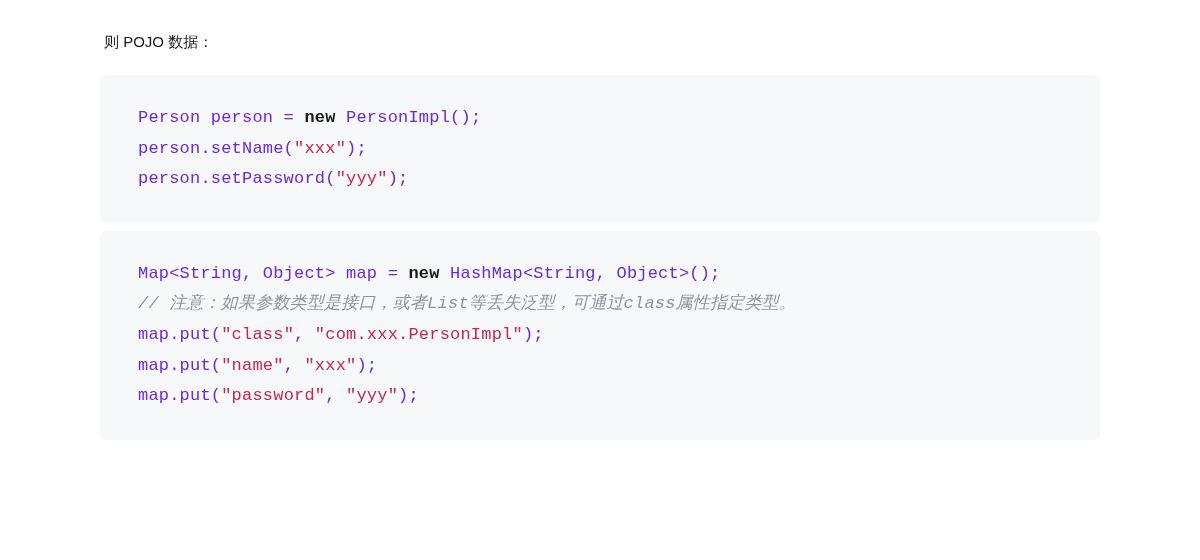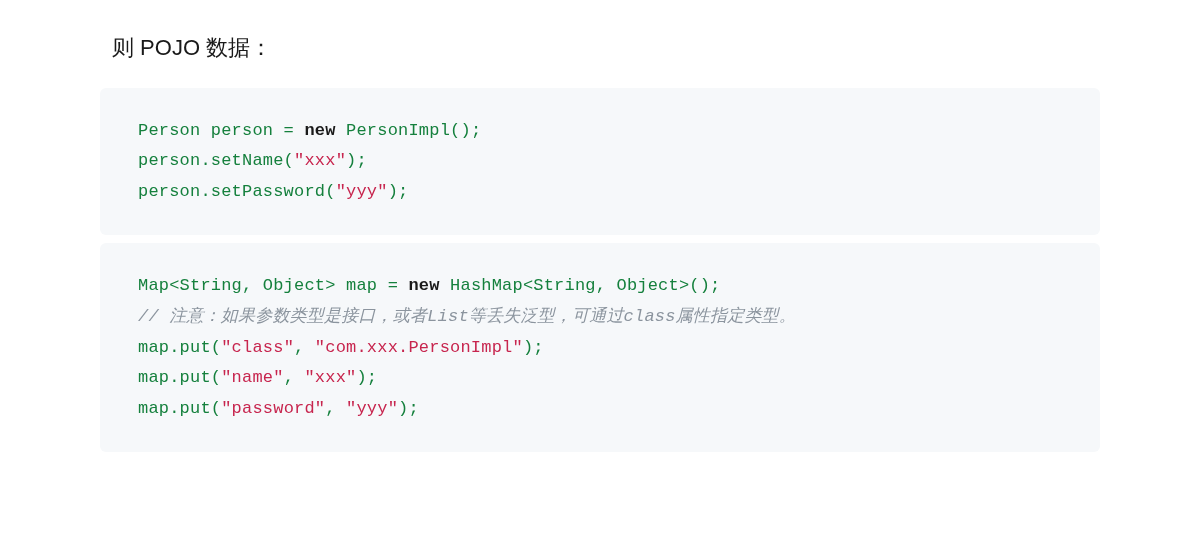--- a/index.html
+++ b/index.html
@@ -11,23 +11,23 @@
       font-family: -apple-system, BlinkMacSystemFont, "Segoe UI", "PingFang SC", "Hiragino Sans GB", "Microsoft YaHei", sans-serif;
       background: #ffffff;
       padding: 0;
       width: 1200px;
       color: #1a1a1a;
     }
     .content {
       padding: 0 100px;
     }
     .paragraph {
-      font-size: 22px;
+      font-size: 15px;
       line-height: 1.8;
-      margin: 28px 0 20px 12px;
+      margin: 28px 0 20px 4px;
       color: #1a1a1a;
     }
     .code-block {
       background: #f6f8fa;
       border-radius: 6px;
       padding: 28px 38px;
       margin-bottom: 8px;
       font-family: "SFMono-Regular", Consolas, "Liberation Mono", Menlo, Courier, monospace;
       font-size: 17px;
       line-height: 1.8;
@@ -44,21 +44,21 @@
       text-align: center;
     }
     .tok-string {
       color: #c7254e;
     }
     .tok-comment {
       color: #8b949e;
       font-style: italic;
     }
     .tok-normal {
-      color: #15803d;
+      color: #6d28d9;
     }
   </style>
 </head>
 <body>
 
 <div class="content">
 
   <p class="paragraph">则 POJO 数据：</p>
 
   <div class="code-block"><span class="code-line"><span class="tok-normal">Person person = </span><span class="tok-keyword">new</span><span class="tok-normal"> PersonImpl();</span></span><span class="code-line"><span class="tok-normal">person.setName(</span><span class="tok-string">"xxx"</span><span class="tok-normal">);</span></span><span class="code-line"><span class="tok-normal">person.setPassword(</span><span class="tok-string">"yyy"</span><span class="tok-normal">);</span></span></div>

